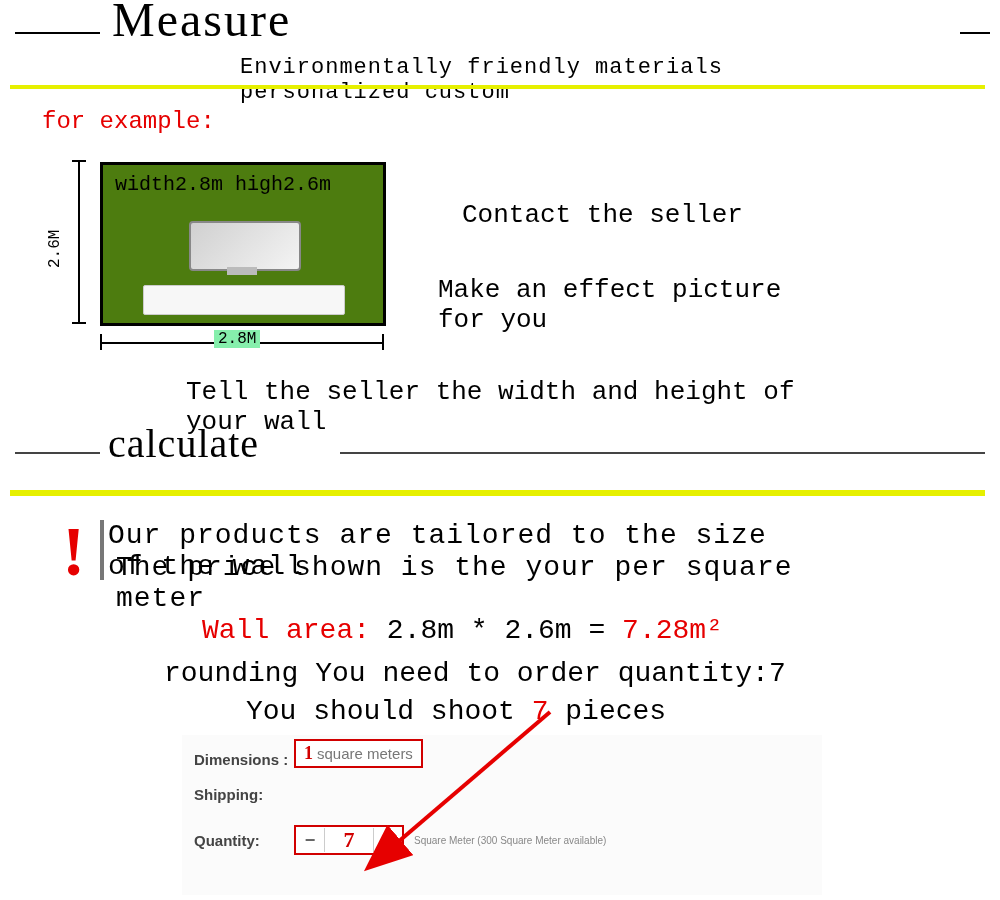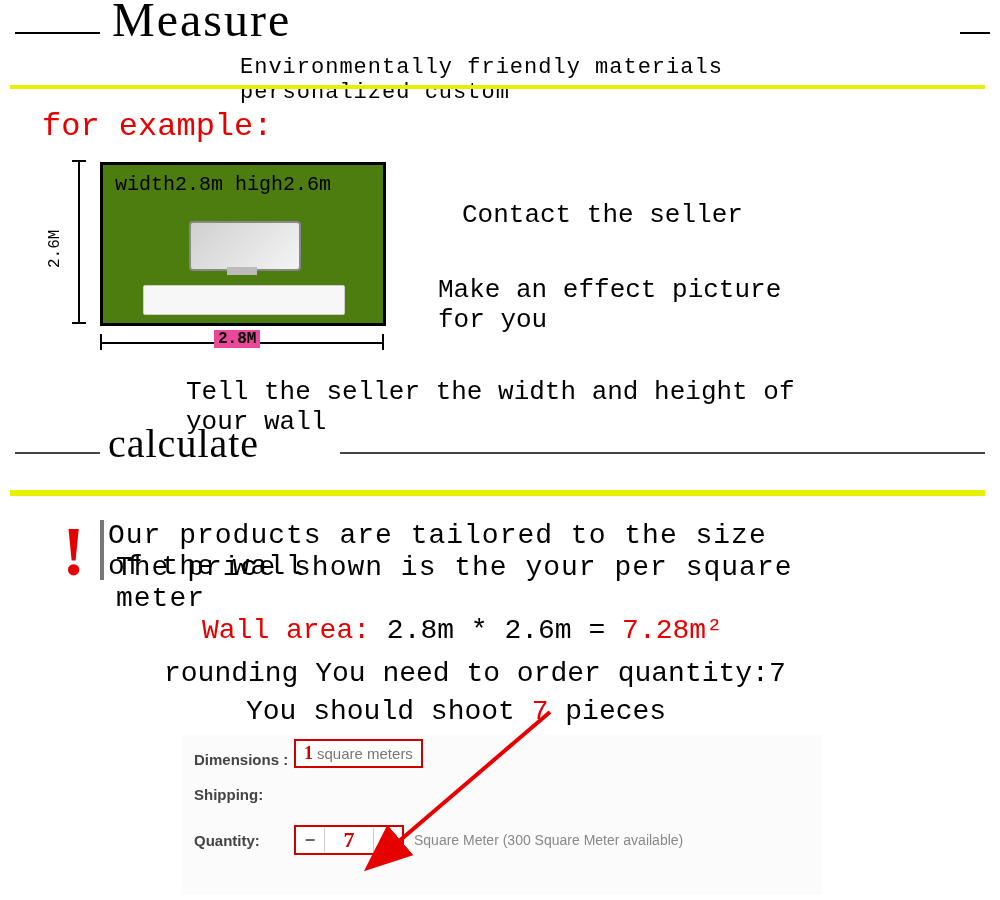--- a/index.html
+++ b/index.html
@@ -52,21 +52,21 @@
     left: 10px;
     width: 975px;
     height: 4px;
     background: #e6f000;
   }
   .for-example {
     position: absolute;
     top: 108px;
     left: 42px;
     color: #e60000;
-    font-size: 32px;
+    font-size: 24px;
   }
   
   .diagram {
     position: absolute;
     top: 158px;
     left: 64px;
     width: 340px;
     height: 200px;
   }
   .wall-box {
@@ -163,23 +163,22 @@
     top: 176px;
     left: 318px;
     height: 16px;
     border-left: 2px solid #000;
   }
   .dim-h-text {
     position: absolute;
     top: 172px;
     left: 150px;
     font-size: 16px;
-    background: #ec4899;
+    background: #86efac;
     padding: 0 4px;
-    font-weight: bold;
   }
 
   .contact-1 {
     position: absolute;
     top: 200px;
     left: 462px;
     font-size: 26px;
   }
   .contact-2 {
     position: absolute;
@@ -318,21 +317,21 @@
     display: inline-flex; align-items:center; justify-content:center;
     font-size: 18px; font-weight: bold; color: #666;
     border-right: 1px solid #ccc;
     cursor: pointer;
   }
   .qty-btn.plus { border-right: none; border-left: 1px solid #ccc; }
   .qty-val {
     width: 48px; text-align: center;
     color: #d10000; font-family: "Times New Roman", serif; font-size: 22px; font-weight: bold;
   }
-  .qty-avail { color: #888; font-size: 14px; margin-left: 10px; }
+  .qty-avail { color: #888; font-size: 10px; margin-left: 10px; }
   .dd-caret {
     display:inline-block; width:10px; height:10px;
     border:1px solid #999; border-radius:2px; font-size:9px;
     text-align:center; line-height:9px; color:#666; margin-left:4px;
   }
   .arrow-svg {
     position: absolute;
     top: 694px;
     left: 340px;
     width: 260px;

